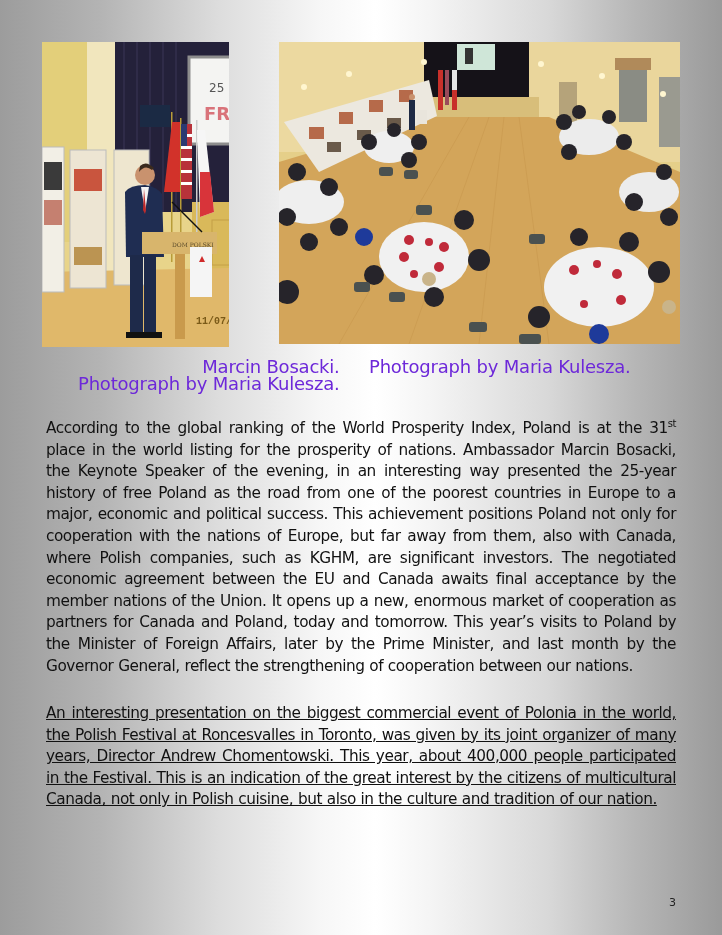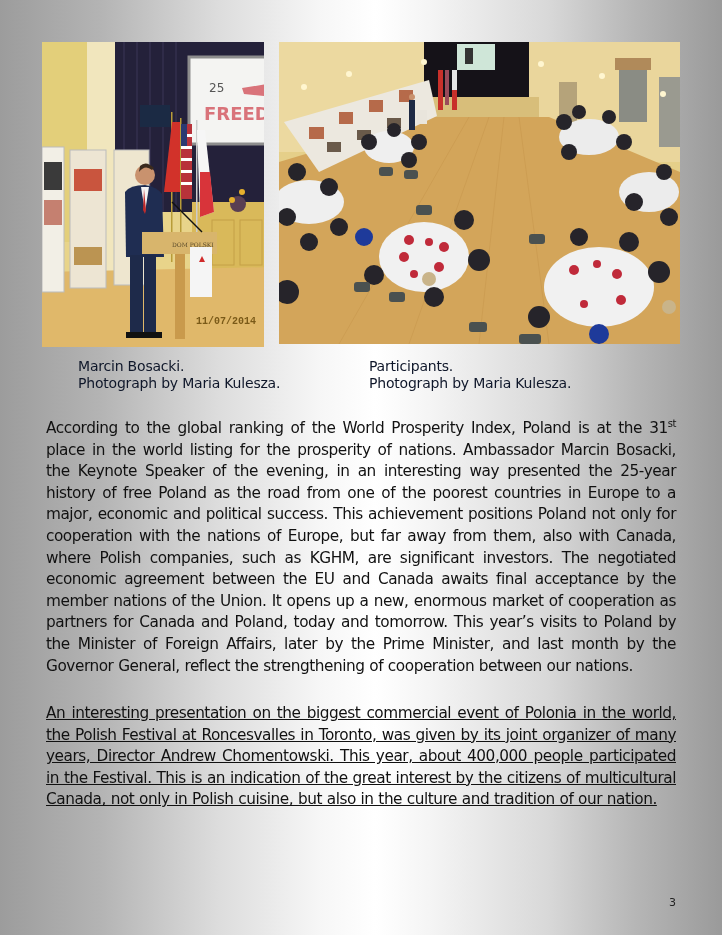--- a/index.html
+++ b/index.html
@@ -3,25 +3,25 @@
 <meta charset="utf-8">
 <style>
   html, body { margin: 0; padding: 0; }
   body {
     width: 722px; height: 935px; overflow: hidden; position: relative;
     background: linear-gradient(to right, #9c9c9c 0%, #b4b4b4 14%, #dcdcdc 30%, #f6f6f6 44%, #ffffff 52%, #f4f4f4 60%, #d8d8d8 76%, #b6b6b6 88%, #9a9a9a 100%);
     font-family: "Liberation Sans", sans-serif;
     color: #111;
   }
   .photo { position: absolute; overflow: hidden; }
-  #photo-left { left: 42px; top: 42px; width: 222px; height: 305px; }
+  #photo-left { left: 42px; top: 42px; width: 187px; height: 305px; }
   #photo-right { left: 279px; top: 42px; width: 401px; height: 302px; }
   .caption {
-    position: absolute; font-size: 14px; line-height: 17px; color: #0f172a;
-    font-family: "DejaVu Sans", sans-serif; letter-spacing: -0.2px;
+    position: absolute; font-size: 18px; line-height: 17px; color: #6d28d9;
+    font-family: "DejaVu Sans", sans-serif; letter-spacing: -0.2px; text-align: right;
   }
   #caption-left { left: 78px; top: 358px; }
   #caption-right { left: 369px; top: 358px; }
   .para {
     position: absolute; left: 46px; width: 630px;
     font-size: 15.3px; line-height: 21.6px; text-align: justify; color: #111;
     font-family: "DejaVu Sans", sans-serif; letter-spacing: -0.45px; word-spacing: 0.3px;
   }
   #para-1 { top: 418px; }
   #para-2 { top: 703px; text-decoration: underline; }
@@ -243,21 +243,20 @@
         <rect x="100" y="125" width="14" height="9" rx="3"></rect>
     </g>
   </svg>
 </div>
 
 <div class="caption" id="caption-left">
   <div>Marcin Bosacki.</div>
   <div>Photograph by Maria Kulesza.</div>
 </div>
 <div class="caption" id="caption-right">
-  <div>Participants.</div>
   <div>Photograph by Maria Kulesza.</div>
 </div>
 
 <div class="para" id="para-1"><span>According to the global ranking of the World Prosperity Index, Poland is at the 31</span><sup>st</sup><span> place in the world listing for the prosperity of nations.  Ambassador Marcin Bosacki, the Keynote Speaker of the evening, in an interesting way presented the 25-year history of free Poland as the road from one of the poorest countries in Europe to a major, economic and political suc­cess.  This achievement positions Poland not only for cooperation with the nations of Europe, but far away from them, also with Canada, where Polish companies, such as KGHM, are sig­nificant investors.  The negotiated economic agreement between the EU and Canada awaits final acceptance by the member nations of the Union.  It opens up a new, enormous market of cooperation as partners for Canada and Poland, today and tomorrow.  This year’s visits to Poland by the Minister of Foreign Affairs, later by the Prime Minister, and last month by the Governor General, reflect the strengthening of cooperation between our nations.</span></div>
 
 <div class="para" id="para-2">An interesting presentation on the biggest commercial event of Polonia in the world, the Polish Festival at Roncesvalles in Toronto, was given by its joint organizer of many years, Direc­tor Andrew Chomentowski.  This year, about 400,000 people participated in the Festival.  This is an indication of the great interest by the citizens of multicultural Canada, not only in Polish cuisine, but also in the culture and tradition of our nation.</div>
 
 <div id="page-number">3</div>
 
 </body></html>

